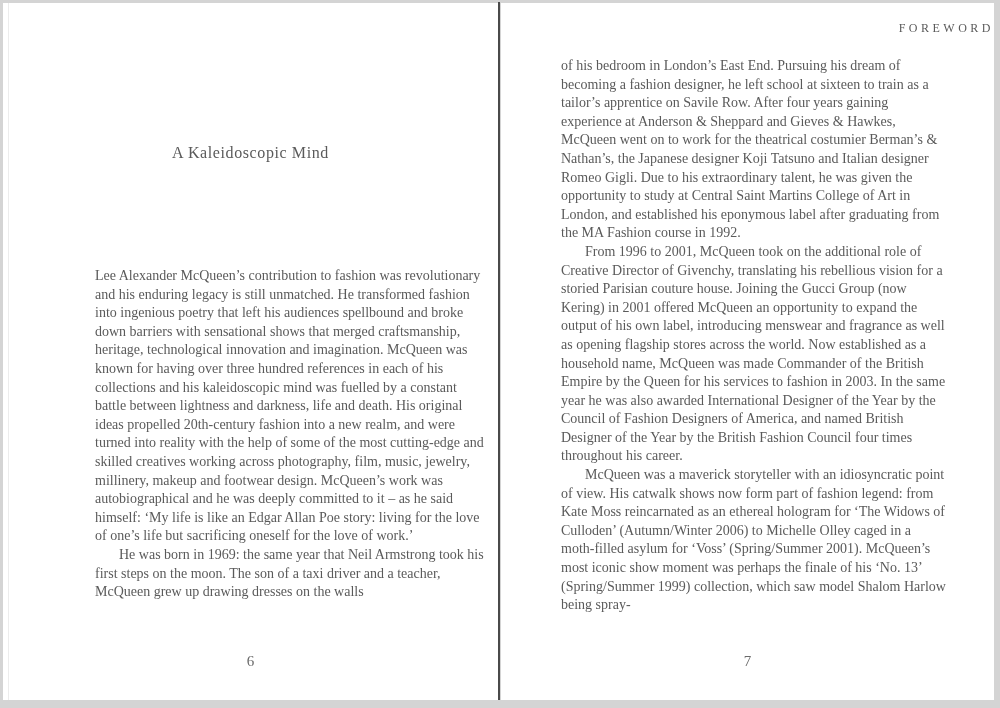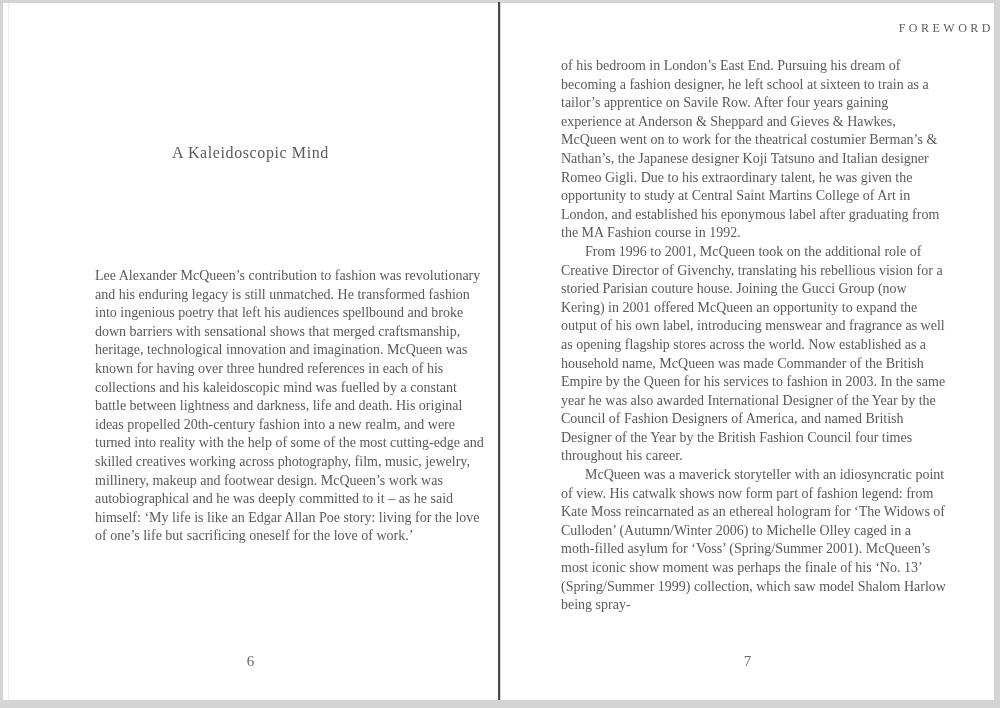--- a/index.html
+++ b/index.html
@@ -108,20 +108,21 @@
 </head>
 <body>
 
 <div class="spread">
 
   <div class="page page-left">
     <div class="page-edge-line"></div>
     <h1 class="chapter-title">A Kaleidoscopic Mind</h1>
     <div class="body-col body-col-left">
       <p>Lee Alexander McQueen’s contribution to fashion was revolutionary and his enduring legacy is still unmatched. He transformed fashion into ingenious poetry that left his audiences spellbound and broke down barriers with sensational shows that merged craftsmanship, heritage, technological innovation and imagination. McQueen was known for having over three hundred references in each of his collections and his kaleidoscopic mind was fuelled by a constant battle between lightness and darkness, life and death. His original ideas propelled 20th-century fashion into a new realm, and were turned into reality with the help of some of the most cutting-edge and skilled creatives working across photography, film, music, jewelry, millinery, makeup and footwear design. McQueen’s work was autobiographical and he was deeply committed to it – as he said himself: ‘My life is like an Edgar Allan Poe story: living for the love of one’s life but sacrificing oneself for the love of work.’</p>
+      <p class="indent">He was born in 1969: the same year that Neil Armstrong took his first steps on the moon. The son of a taxi driver and a teacher, McQueen grew up drawing dresses on the walls</p>
     </div>
     <div class="page-number">6</div>
   </div>
 
   <div class="spine"></div>
 
   <div class="page page-right">
     <div class="running-header">FOREWORD</div>
     <div class="body-col body-col-right">
       <p>of his bedroom in London’s East End. Pursuing his dream of becoming a fashion designer, he left school at sixteen to train as a tailor’s apprentice on Savile Row. After four years gaining experience at Anderson &amp; Sheppard and Gieves &amp; Hawkes, McQueen went on to work for the theatrical costumier Berman’s &amp; Nathan’s, the Japanese designer Koji Tatsuno and Italian designer Romeo Gigli. Due to his extraordinary talent, he was given the opportunity to study at Central Saint Martins College of Art in London, and established his eponymous label after graduating from the MA Fashion course in 1992.</p>

